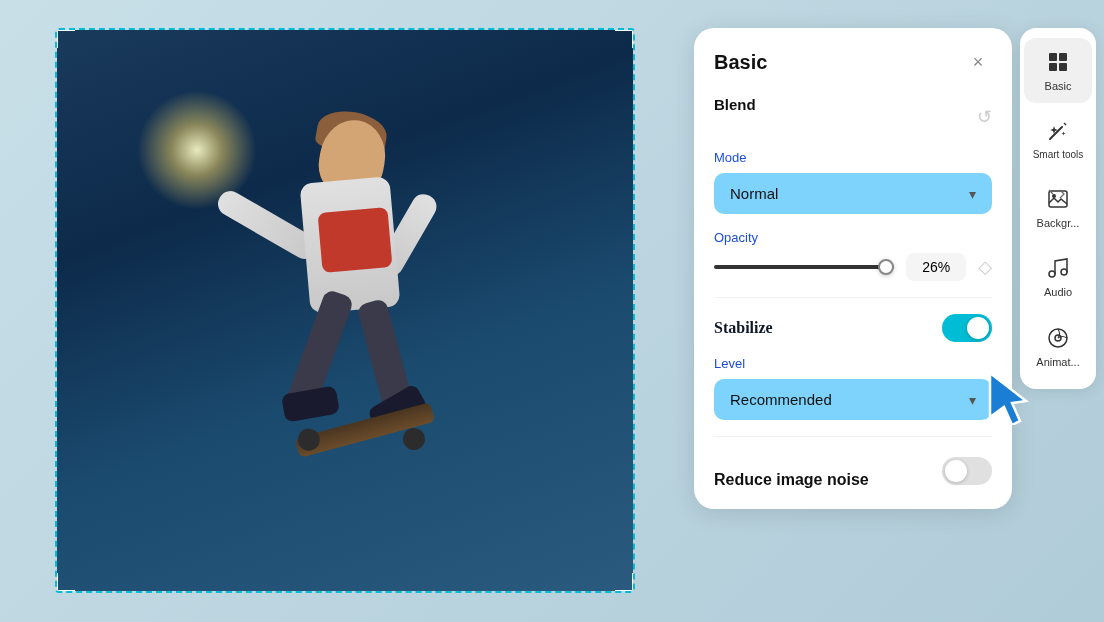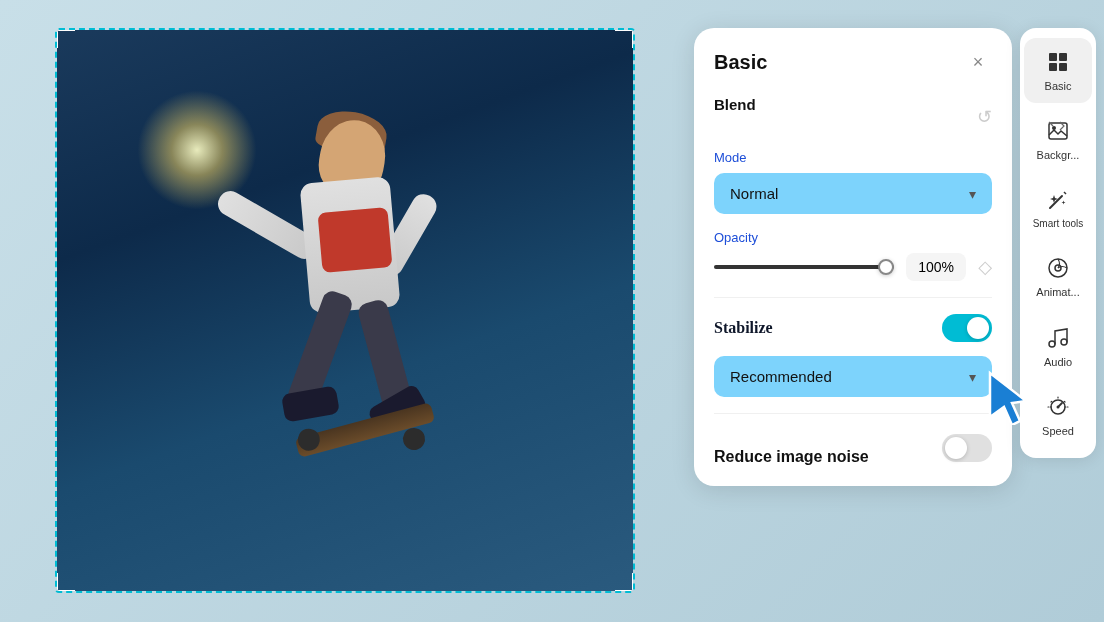--- a/index.html
+++ b/index.html
@@ -537,36 +537,37 @@
       <span class="dropdown-chevron">▾</span>
     </div>
 
     <div class="opacity-row">
       <div class="field-label">Opacity</div>
       <div class="opacity-controls">
         <div class="slider-track">
           <div class="slider-fill"></div>
           <div class="slider-thumb"></div>
         </div>
-        <div class="opacity-value">100%</div>
+        <div class="opacity-value">26%</div>
         <span class="diamond-icon">◇</span>
       </div>
     </div>
   </div>
 
   <div class="divider"></div>
 
   <div>
     <div class="stabilize-row">
       <span class="stabilize-label">Stabilize</span>
       <div class="toggle">
         <div class="toggle-thumb"></div>
       </div>
     </div>
 
+    <div class="field-label">Level</div>
     <div class="dropdown">
       <span>Recommended</span>
       <span class="dropdown-chevron">▾</span>
     </div>
   </div>
 
   <div class="divider"></div>
 
   <div class="reduce-noise-row">
     <span class="reduce-noise-label">Reduce image noise</span>
@@ -581,82 +582,70 @@
   <div class="panel-item active">
     <div class="panel-item-icon">
       <svg width="24" height="24" viewBox="0 0 24 24" fill="none">
         <rect x="3" y="3" width="8" height="8" rx="1" fill="#333"></rect>
         <rect x="13" y="3" width="8" height="8" rx="1" fill="#333"></rect>
         <rect x="3" y="13" width="8" height="8" rx="1" fill="#333"></rect>
         <rect x="13" y="13" width="8" height="8" rx="1" fill="#333"></rect>
       </svg>
     </div>
     <span class="panel-item-label">Basic</span>
+  </div>
+
+  <div class="panel-item">
+    <div class="panel-item-icon">
+      <svg width="24" height="24" viewBox="0 0 24 24" fill="none">
+        <line x1="4" y1="20" x2="16" y2="8" stroke="#333" stroke-width="2" stroke-linecap="round"></line>
+        <path d="M16 8 L20 4 L16 8" fill="#333"></path>
+        <line x1="18" y1="4" x2="20" y2="6" stroke="#333" stroke-width="1.5"></line>
+        <path d="M7 10l1-3 1 3 3 1-3 1-1 3-1-3-3-1z" fill="#333"></path>
+        <path d="M17 14l0.5-1.5 0.5 1.5 1.5 0.5-1.5 0.5-0.5 1.5-0.5-1.5-1.5-0.5z" fill="#333"></path>
+      </svg>
+    </div>
+    <span class="panel-item-label" style="font-size:10px; text-align:center;">Smart tools</span>
   </div>
 
   <div class="panel-item">
     <div class="panel-item-icon">
       <svg width="24" height="24" viewBox="0 0 24 24" fill="none">
         <rect x="3" y="4" width="18" height="16" rx="2" stroke="#333" stroke-width="1.5" fill="none"></rect>
         <path d="M3 16l5-5 4 4 3-3 6 5" stroke="#333" stroke-width="1.5" fill="none"></path>
         <circle cx="8" cy="9" r="2" fill="#333"></circle>
         <path d="M14 3l4 4-4 4" stroke="#666" stroke-width="1.2" fill="none"></path>
         <line x1="3" y1="3" x2="7" y2="7" stroke="#666" stroke-width="1.2"></line>
       </svg>
     </div>
     <span class="panel-item-label">Backgr...</span>
   </div>
 
   <div class="panel-item">
     <div class="panel-item-icon">
       <svg width="24" height="24" viewBox="0 0 24 24" fill="none">
-        <line x1="4" y1="20" x2="16" y2="8" stroke="#333" stroke-width="2" stroke-linecap="round"></line>
-        <path d="M16 8 L20 4 L16 8" fill="#333"></path>
-        <line x1="18" y1="4" x2="20" y2="6" stroke="#333" stroke-width="1.5"></line>
-        <path d="M7 10l1-3 1 3 3 1-3 1-1 3-1-3-3-1z" fill="#333"></path>
-        <path d="M17 14l0.5-1.5 0.5 1.5 1.5 0.5-1.5 0.5-0.5 1.5-0.5-1.5-1.5-0.5z" fill="#333"></path>
+        <path d="M9 18V5l12-2v13" stroke="#333" stroke-width="1.5" fill="none" stroke-linecap="round"></path>
+        <circle cx="6" cy="18" r="3" stroke="#333" stroke-width="1.5" fill="none"></circle>
+        <circle cx="18" cy="16" r="3" stroke="#333" stroke-width="1.5" fill="none"></circle>
       </svg>
     </div>
-    <span class="panel-item-label" style="font-size:10px; text-align:center;">Smart tools</span>
+    <span class="panel-item-label">Audio</span>
   </div>
 
   <div class="panel-item">
     <div class="panel-item-icon">
       <svg width="24" height="24" viewBox="0 0 24 24" fill="none">
         <circle cx="12" cy="12" r="9" stroke="#333" stroke-width="1.5" fill="none"></circle>
         <circle cx="12" cy="12" r="3" stroke="#333" stroke-width="1.5" fill="none"></circle>
         <path d="M12 3 Q15 8 12 12" stroke="#333" stroke-width="1.2" fill="none"></path>
         <path d="M21 12 Q16 9 12 12" stroke="#333" stroke-width="1.2" fill="none"></path>
       </svg>
     </div>
     <span class="panel-item-label">Animat...</span>
   </div>
 
-  <div class="panel-item">
-    <div class="panel-item-icon">
-      <svg width="24" height="24" viewBox="0 0 24 24" fill="none">
-        <path d="M9 18V5l12-2v13" stroke="#333" stroke-width="1.5" fill="none" stroke-linecap="round"></path>
-        <circle cx="6" cy="18" r="3" stroke="#333" stroke-width="1.5" fill="none"></circle>
-        <circle cx="18" cy="16" r="3" stroke="#333" stroke-width="1.5" fill="none"></circle>
-      </svg>
-    </div>
-    <span class="panel-item-label">Audio</span>
-  </div>
-
-  <div class="panel-item">
-    <div class="panel-item-icon">
-      <svg width="24" height="24" viewBox="0 0 24 24" fill="none">
-        <path d="M5 12a7 7 0 0 1 14 0" stroke="#333" stroke-width="1.5" fill="none" stroke-linecap="round"></path>
-        <path d="M5 12a7 7 0 0 0 14 0" stroke="#333" stroke-width="1.5" fill="none" stroke-linecap="round" stroke-dasharray="22 100"></path>
-        <line x1="12" y1="12" x2="16" y2="8" stroke="#333" stroke-width="1.8" stroke-linecap="round"></line>
-        <circle cx="12" cy="12" r="1.5" fill="#333"></circle>
-        <path d="M3 12H2M22 12h-1M12 3V2M19 7l-0.7-0.7M5 7l0.7-0.7" stroke="#333" stroke-width="1.2" stroke-linecap="round"></path>
-      </svg>
-    </div>
-    <span class="panel-item-label">Speed</span>
-  </div>
 </div>
 
 <div class="cursor-arrow">
   <svg class="cursor-svg" viewBox="0 0 52 60" fill="none" xmlns="http://www.w3.org/2000/svg">
     <path d="M8 52 L8 8 L44 36 L30 38 L38 56 L30 60 L22 42 Z" fill="#1a7fd4" stroke="white" stroke-width="2.5"></path>
   </svg>
 </div>
 
 </body></html>

